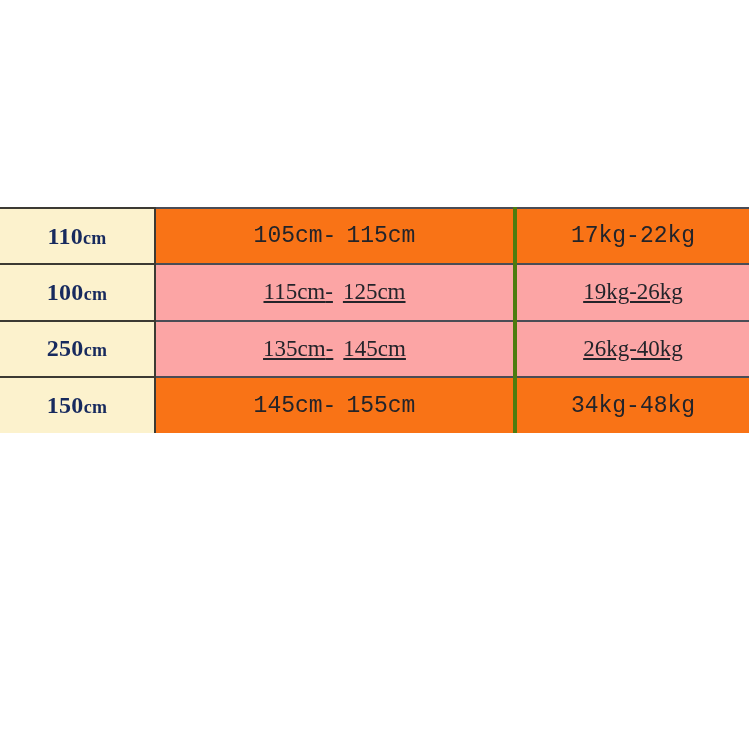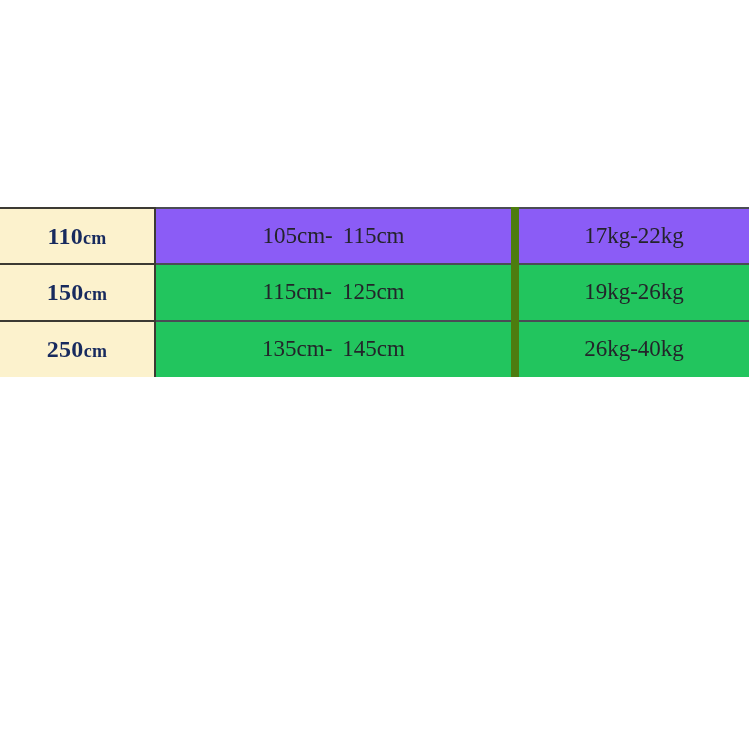--- a/index.html
+++ b/index.html
@@ -65,30 +65,32 @@
     font-size: 18px;
   }
 
   
   .cell-height, .cell-weight {
     color: #23242a;
     font-size: 23px;
     border-top: 2px solid #4a4c55;
   }
   .cell-weight {
-    border-left: 8px solid #4d7c0f;
+    border-left: 4px solid #4d7c0f;
   }
 
   .row-blue .cell-height,
   .row-blue .cell-weight {
-    background: #8b5cf6;
+    background: #f97316;
+    font-family: Liberation Mono, monospace;
   }
   .row-grey .cell-height,
   .row-grey .cell-weight {
-    background: #22c55e;
+    background: #fca5a5;
+    text-decoration: underline;
   }
 
   .cell-height .gap {
     display: inline-block;
     width: 10px;
   }
 </style>
 </head>
 <body>
 
@@ -102,30 +104,35 @@
     </colgroup>
     <tbody>
 
       <tr class="row-blue">
         <td class="cell-size"><span>110</span><span class="unit">cm</span></td>
         <td class="cell-height"><span>105cm</span><span>-</span><span class="gap"></span><span>115cm</span></td>
         <td class="cell-weight">17kg-22kg</td>
       </tr>
 
       <tr class="row-grey">
-        <td class="cell-size"><span>150</span><span class="unit">cm</span></td>
+        <td class="cell-size"><span>100</span><span class="unit">cm</span></td>
         <td class="cell-height"><span>115cm</span><span>-</span><span class="gap"></span><span>125cm</span></td>
         <td class="cell-weight">19kg-26kg</td>
       </tr>
 
 
       <tr class="row-grey">
         <td class="cell-size"><span>250</span><span class="unit">cm</span></td>
         <td class="cell-height"><span>135cm</span><span>-</span><span class="gap"></span><span>145cm</span></td>
         <td class="cell-weight">26kg-40kg</td>
       </tr>
 
+      <tr class="row-blue">
+        <td class="cell-size"><span>150</span><span class="unit">cm</span></td>
+        <td class="cell-height"><span>145cm</span><span>-</span><span class="gap"></span><span>155cm</span></td>
+        <td class="cell-weight">34kg-48kg</td>
+      </tr>
 
 
     </tbody>
   </table>
 
 </div>
 
 </body></html>

